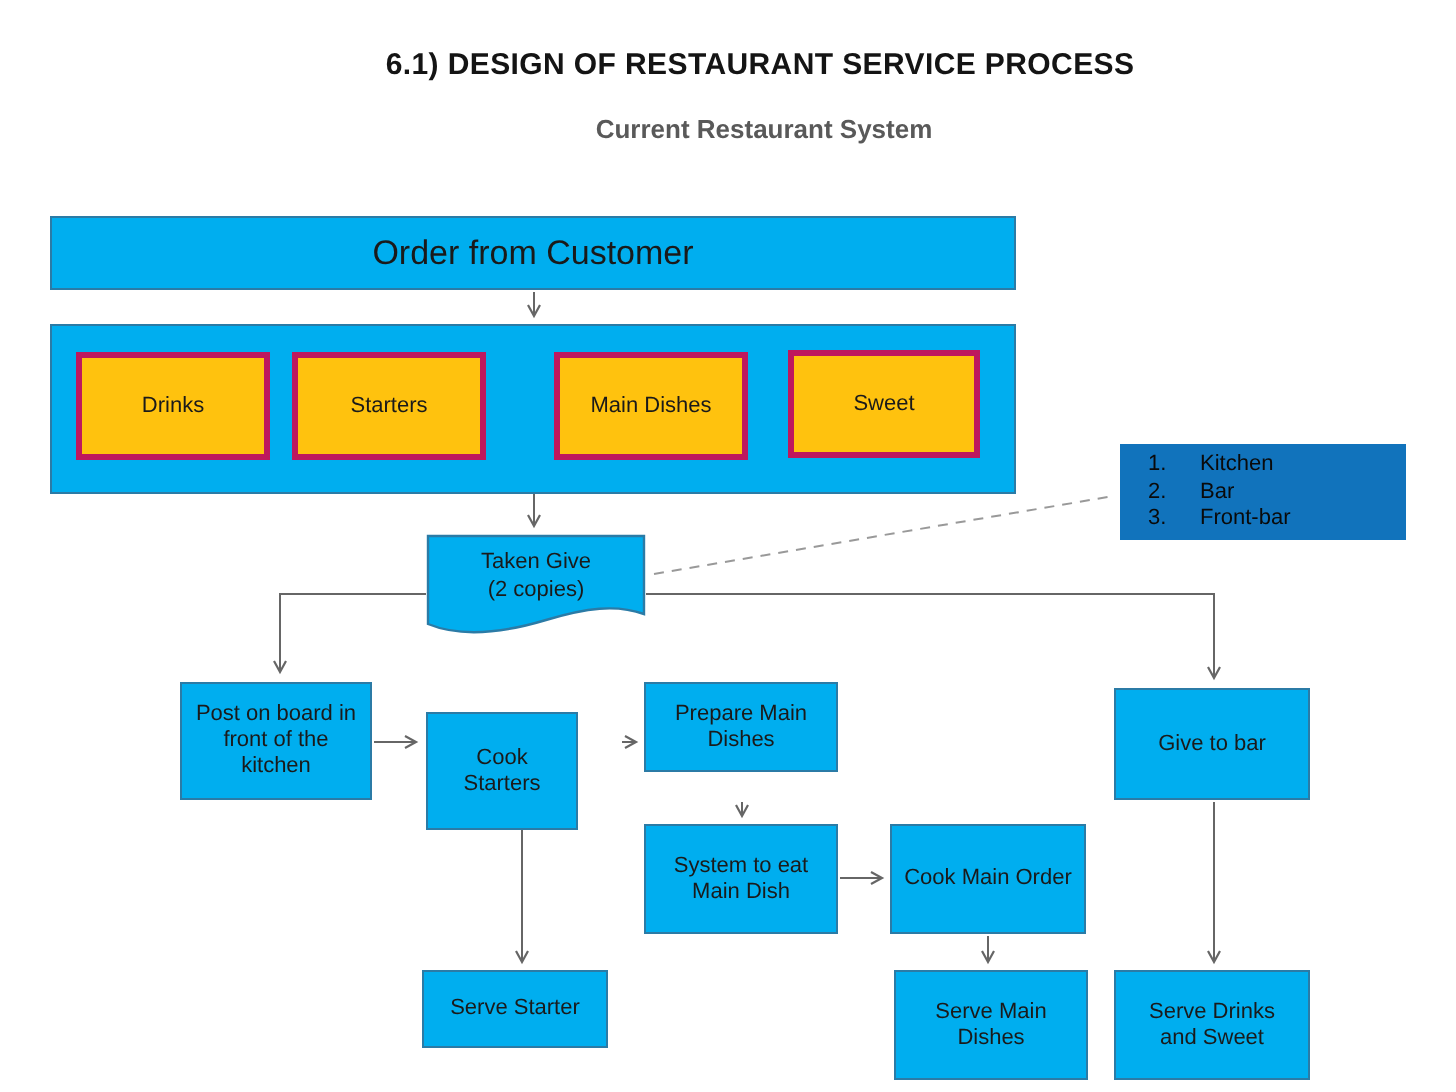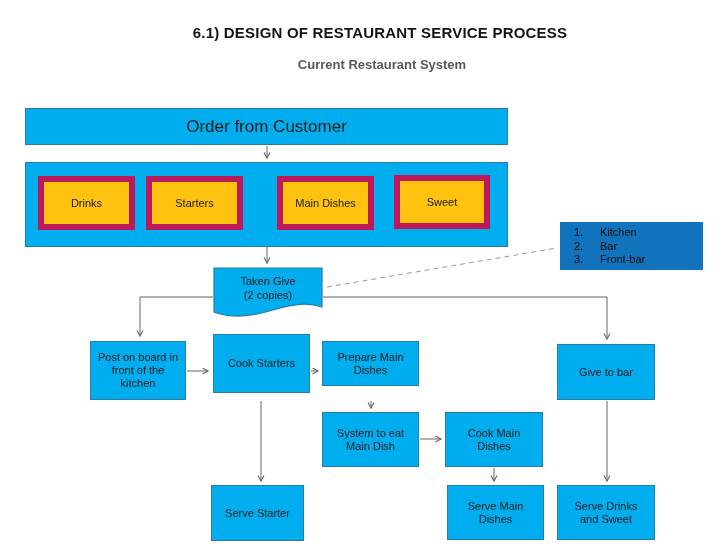--- a/index.html
+++ b/index.html
@@ -20,21 +20,21 @@
     background:var(--cyan,#00AEEF);
     border:1px solid #2b7ba6;color:#1a1a1a;
     display:flex;align-items:center;justify-content:center;
     text-align:center;font-size:11px;line-height:13px;padding:15px 6px;
   }
   #order-box{left:25px;top:108px;width:483px;height:37px;font-size:17px;line-height:19px}
   #category-container{left:25px;top:162px;width:483px;height:85px;padding:0}
 
   .cat{
     position:absolute;box-sizing:border-box;width:97px;height:54px;
-    background:var(--yellow,#FFC20E);border:6px solid #be185d;color:#1a1a1a;
+    background:var(--yellow,#FFC20E);border:3px solid #be185d;color:#1a1a1a;
     display:flex;align-items:center;justify-content:center;
     text-align:left;font-size:11px;
   }
   #cat-drinks{left:38px;top:176px}
   #cat-starters{left:146px;top:176px}
   #cat-main-dishes{left:277px;top:176px}
   #cat-sweet{left:394px;top:175px;width:96px}
 
   
   #destination-list{
@@ -48,26 +48,26 @@
   
   #taken-order{left:213px;top:267px;width:110px;height:53px}
   #taken-order svg{display:block}
   #taken-order .doc-text{
     position:absolute;left:0;top:7px;width:110px;text-align:center;
     font-size:11px;line-height:14px;color:#1a1a1a;
   }
 
   
   #post-on-board{left:90px;top:341px;width:96px;height:59px}
-  #cook-starters{left:213px;top:334px;width:97px;height:59px}
+  #cook-starters{left:213px;top:356px;width:76px;height:59px}
   #prepare-main{left:322px;top:341px;width:97px;height:45px}
   #give-to-bar{left:557px;top:344px;width:98px;height:56px}
   #request-to-eat{left:322px;top:412px;width:97px;height:55px}
   #cook-main{left:445px;top:412px;width:98px;height:55px}
-  #serve-starter{left:211px;top:485px;width:93px;height:56px}
+  #serve-starter{left:211px;top:485px;width:93px;height:39px}
   #serve-main{left:447px;top:485px;width:97px;height:55px}
   #serve-drinks{left:557px;top:485px;width:98px;height:55px}
 
   #connector-layer{position:absolute;left:0;top:0;width:728px;height:546px}
   .node{z-index:2}
   #connector-layer{z-index:1}
 </style>
 </head>
 <body>
 
@@ -128,17 +128,17 @@
     <div>(2 copies)</div>
   </div>
 </div>
 
 <div class="abs cyan node" id="post-on-board">Post on board in front of the kitchen</div>
 <div class="abs cyan node" id="cook-starters">Cook Starters</div>
 <div class="abs cyan node" id="prepare-main">Prepare Main Dishes</div>
 <div class="abs cyan node" id="give-to-bar">Give to bar</div>
 
 <div class="abs cyan node" id="request-to-eat">System to eat Main Dish</div>
-<div class="abs cyan node" id="cook-main">Cook Main Dishes</div>
+<div class="abs cyan node" id="cook-main">Cook Main Order</div>
 
 <div class="abs cyan node" id="serve-starter">Serve Starter</div>
 <div class="abs cyan node" id="serve-main">Serve Main Dishes</div>
 <div class="abs cyan node" id="serve-drinks">Serve Drinks and Sweet</div>
 
 </body></html>

